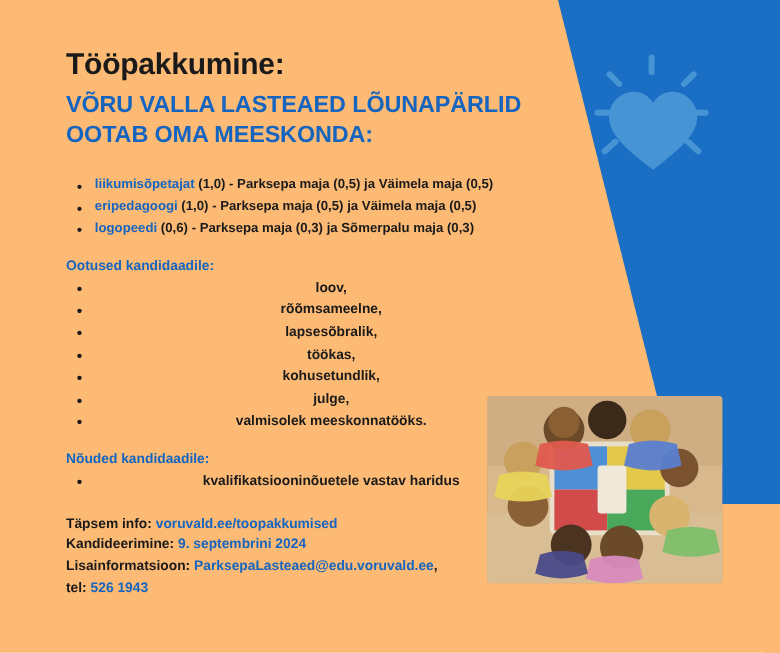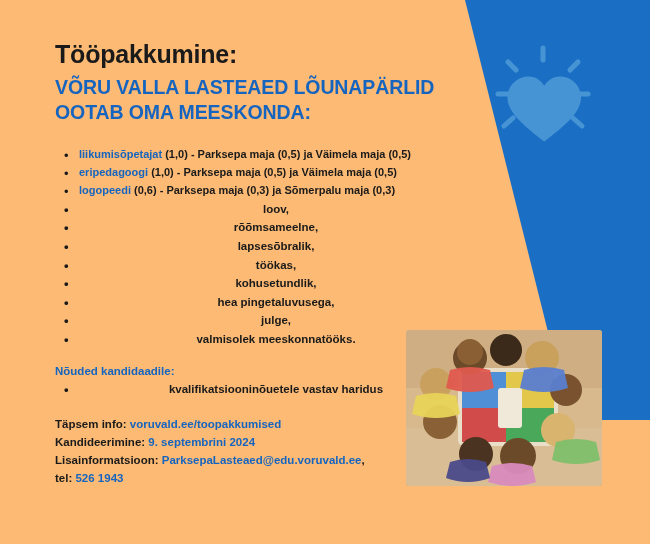--- a/index.html
+++ b/index.html
@@ -170,27 +170,27 @@
       <li>
         <span class="job-pos">eripedagoogi</span>
         <span class="job-rest">(1,0) - Parksepa maja (0,5) ja Väimela maja (0,5)</span>
       </li>
       <li>
         <span class="job-pos">logopeedi</span>
         <span class="job-rest">(0,6) - Parksepa maja (0,3) ja Sõmerpalu maja (0,3)</span>
       </li>
     </ul>
 
+    <div class="section-title">Ootused kandidaadile:</div>
     <ul class="plainlist">
       <li>loov,</li>
       <li>rõõmsameelne,</li>
       <li>lapsesõbralik,</li>
       <li>töökas,</li>
       <li>kohusetundlik,</li>
-      <li>hea pingetaluvusega,</li>
       <li>julge,</li>
       <li>valmisolek meeskonnatööks.</li>
     </ul>
 
     <div class="section-title">Nõuded kandidaadile:</div>
     <ul class="plainlist">
       <li>kvalifikatsiooninõuetele vastav haridus</li>
     </ul>
 
     <div class="contact">

